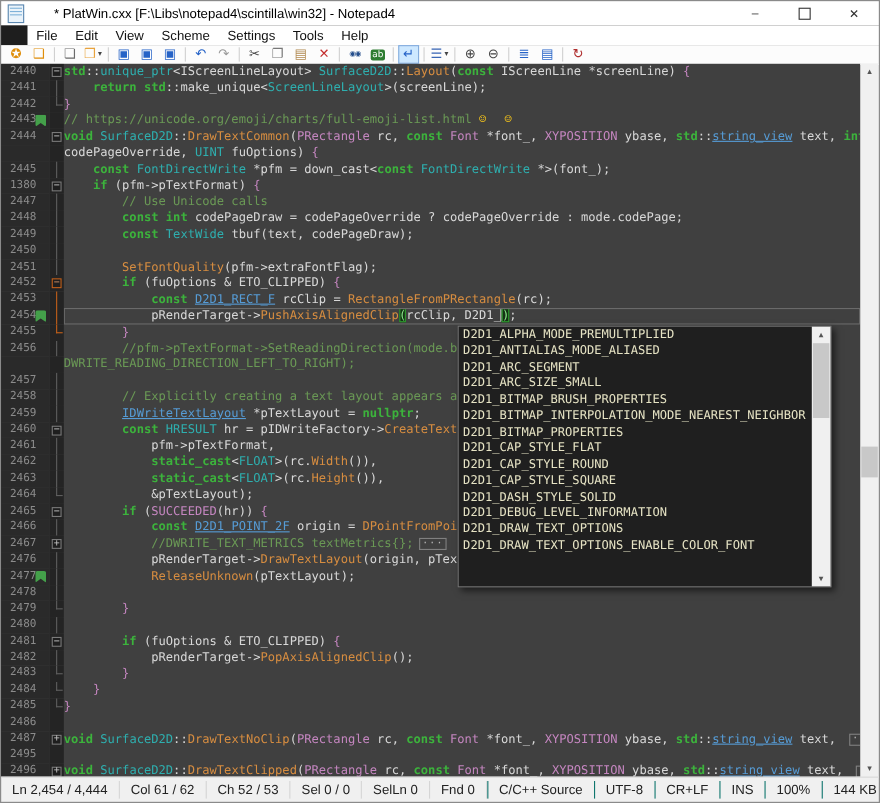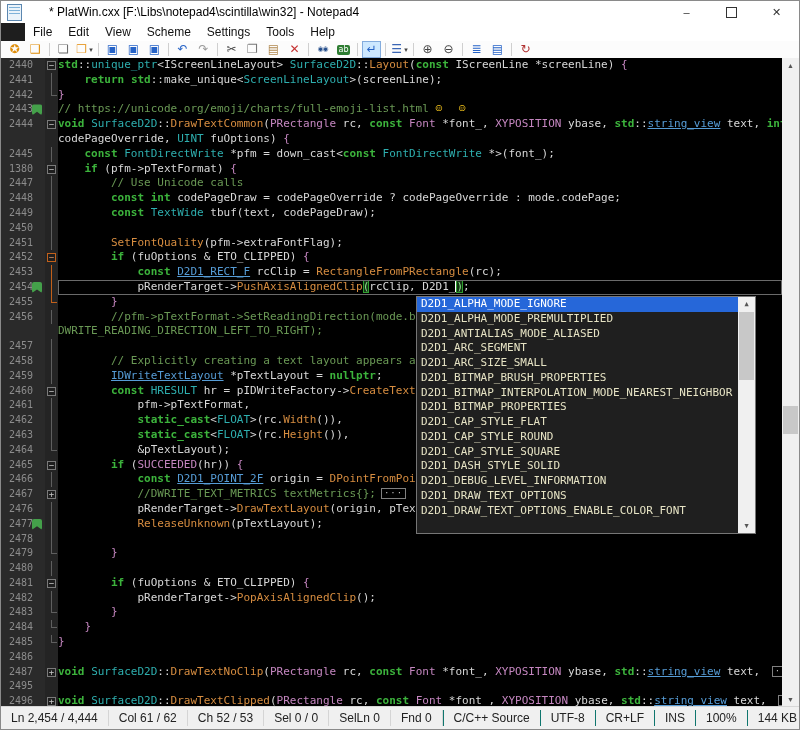--- a/index.html
+++ b/index.html
@@ -19,21 +19,21 @@
   
   #toolbar{position:absolute;left:0;top:40px;right:0;height:17px;background:#fcfcfc;border-bottom:1px solid #d9d9d9;display:flex;align-items:center;padding-left:3px;}
   .tbtn{height:15px;min-width:17px;display:flex;align-items:center;justify-content:center;font-size:12px;line-height:15px;margin:0 1px;border:1px solid transparent;}
   .tbtn.pressed{background:#cde8ff;border-color:#84acdd;}
   .tbtn .g{font-family:"DejaVu Sans",sans-serif;}
   .tbtn .g.small{font-size:7px;letter-spacing:-1px;font-weight:bold;}
   .tbtn .g.badge{font-size:8px;font-weight:normal;padding:0 2px;border-radius:2px;line-height:10px;}
   .tbtn .caret{font-size:7px;color:#444;margin-left:2px;}
   .tsep{width:1px;height:13px;background:#d0d0d0;margin:0 3px;}
   
-  #editor{position:absolute;left:0;top:57px;right:17px;bottom:22px;background:#000000;overflow:hidden;
+  #editor{position:absolute;left:0;top:57px;right:17px;bottom:22px;background:#404040;overflow:hidden;
           font-family:"DejaVu Sans Mono",monospace;font-size:11px;}
   .crow{height:14.8px;display:flex;position:relative;}
   .mnum{width:44px;background:#2a2a2a;color:#8c8c8c;font-size:10px;line-height:14.8px;padding-left:8px;box-sizing:border-box;flex:none;position:relative;}
   .mfold{width:13px;flex:none;position:relative;background:#242424;}
   .ctext{flex:1;white-space:pre;line-height:14.8px;color:#d8d8d8;overflow:hidden;}
   .crow.cur .ctext{outline:1px solid #6a6a6a;outline-offset:-1px;}
   
   .kw{color:#3cb33c;font-weight:bold;}
   .cmt{color:#6a9955;}
   .cls{color:#2eafaf;}
@@ -437,21 +437,20 @@
     </div>
 
   <div id="vscroll">
     <div class="arr" style="top:0">▲</div>
     <div class="thumb"></div>
     <div class="arr" style="bottom:0">▼</div>
   </div>
 
   <div id="autocomplete">
     <div id="aclist">
-        <div class="acitem sel">D2D1_ALPHA_MODE_IGNORE</div>
         <div class="acitem">D2D1_ALPHA_MODE_PREMULTIPLIED</div>
         <div class="acitem">D2D1_ANTIALIAS_MODE_ALIASED</div>
         <div class="acitem">D2D1_ARC_SEGMENT</div>
         <div class="acitem">D2D1_ARC_SIZE_SMALL</div>
         <div class="acitem">D2D1_BITMAP_BRUSH_PROPERTIES</div>
         <div class="acitem">D2D1_BITMAP_INTERPOLATION_MODE_NEAREST_NEIGHBOR</div>
         <div class="acitem">D2D1_BITMAP_PROPERTIES</div>
         <div class="acitem">D2D1_CAP_STYLE_FLAT</div>
         <div class="acitem">D2D1_CAP_STYLE_ROUND</div>
         <div class="acitem">D2D1_CAP_STYLE_SQUARE</div>

